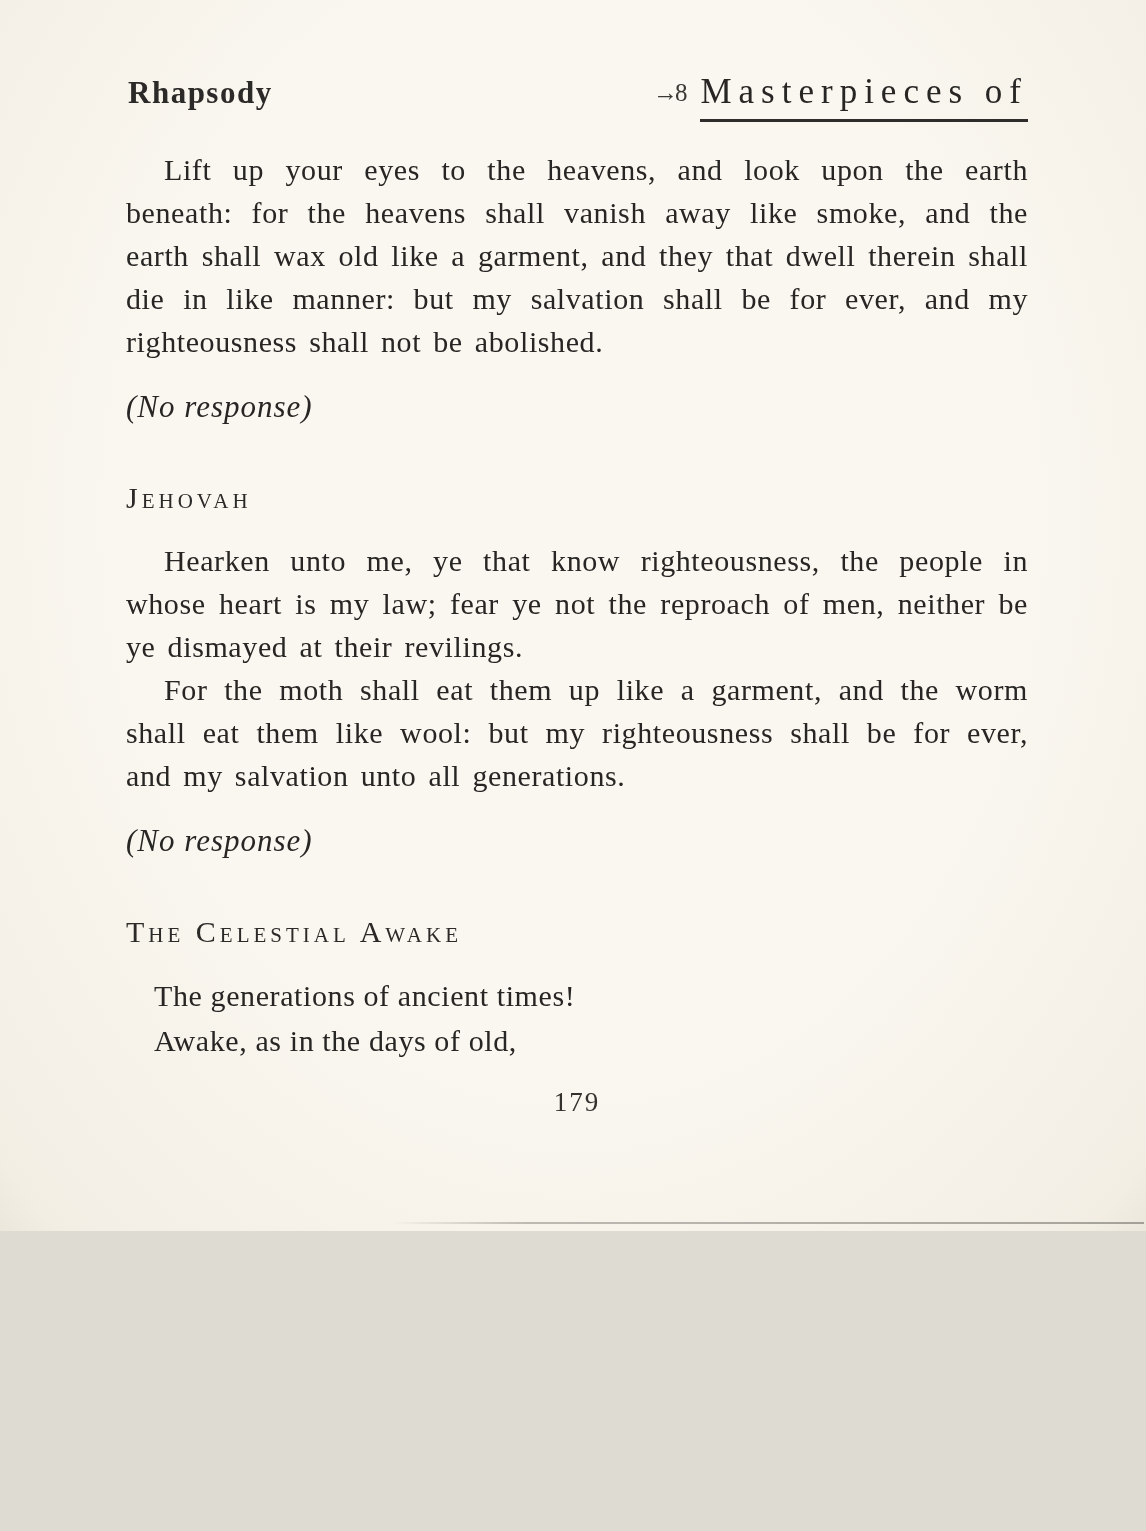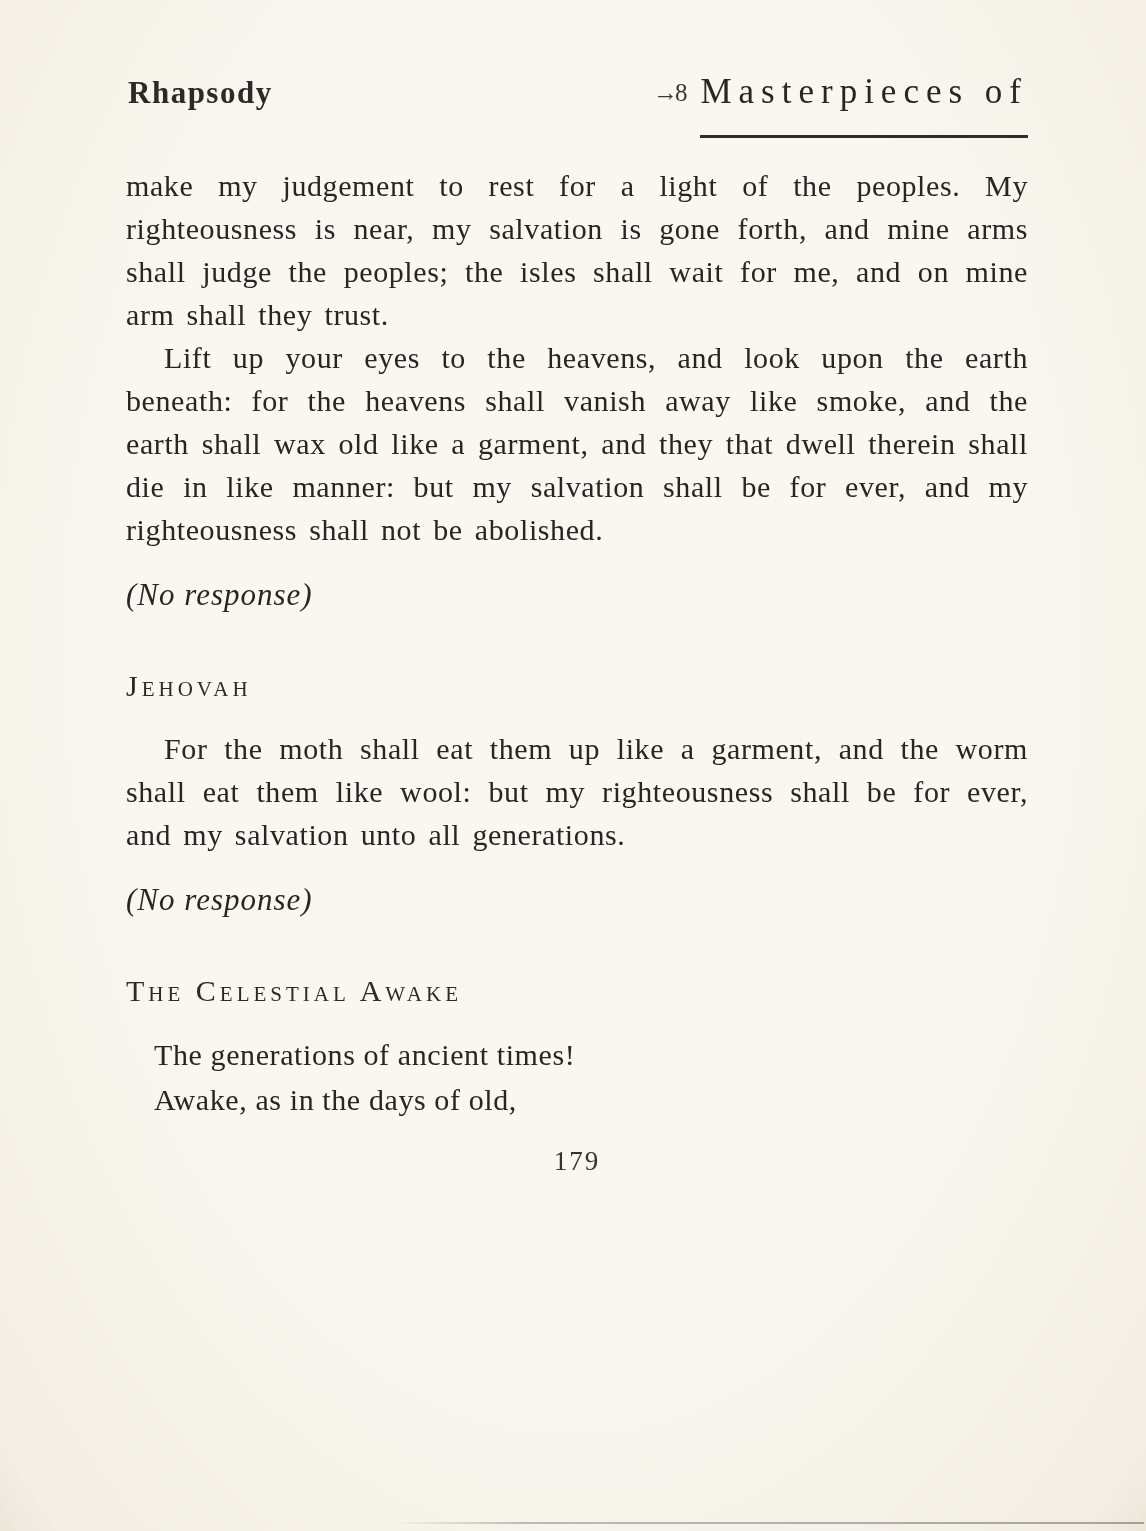--- a/index.html
+++ b/index.html
@@ -3,21 +3,21 @@
 <meta charset="utf-8">
 <style>
   html, body {
     margin: 0;
     padding: 0;
     background: #dedbd3;
   }
   .page {
     position: relative;
     width: 1146px;
-    height: 1531px;
+    height: 1231px;
     margin: 0 auto;
     box-sizing: border-box;
     background: radial-gradient(ellipse at 50% 42%, #faf7f0 55%, #f2eee4 95%, #ece7db 100%);
     font-family: "Liberation Serif", "DejaVu Serif", serif;
     color: #272624;
     overflow: hidden;
   }
   .header {
     display: flex;
     justify-content: space-between;
@@ -37,21 +37,21 @@
   }
   .ornament {
     font-size: 25px;
     letter-spacing: -3px;
     color: #3a3936;
     transform: translateY(-2px);
   }
   .head-right {
     font-size: 35px;
     letter-spacing: 7px;
-    padding-bottom: 23px;
+    padding-bottom: 7px;
     border-bottom: 3px solid #2e2d2b;
   }
   .body-text {
     padding: 26px 118px 0 126px;
   }
   .para {
     margin: 0;
     font-size: 30px;
     line-height: 43px;
     text-align: justify;
@@ -112,28 +112,28 @@
   <div class="header">
     <span class="head-left">Rhapsody</span>
     <span class="head-right-group">
       <span class="ornament">→8</span>
       <span class="head-right">Masterpieces of</span>
     </span>
   </div>
 
   <div class="body-text">
 
-    <p class="para">make my judgement to rest for a light of the peoples.  My righteousness is near, my salvation is gone forth, and mine arms shall judge the peoples; the isles shall wait for me, and on mine arm shall they trust.</p>
 
     <p class="para indent">Lift up your eyes to the heavens, and look upon the earth beneath: for the heavens shall vanish away like smoke, and the earth shall wax old like a garment, and they that dwell therein shall die in like manner: but my salvation shall be for ever, and my righteousness shall not be abolished.</p>
 
     <p class="stage-direction">(No response)</p>
 
     <h2 class="speaker-heading">Jehovah</h2>
 
+    <p class="para indent">Hearken unto me, ye that know righteousness, the people in whose heart is my law; fear ye not the reproach of men, neither be ye dismayed at their revilings.</p>
 
     <p class="para indent">For the moth shall eat them up like a garment, and the worm shall eat them like wool:  but my righteousness shall be for ever, and my salvation unto all generations.</p>
 
     <p class="stage-direction">(No response)</p>
 
     <h2 class="speaker-heading">The Celestial Awake</h2>
 
     <div class="verse">
       <p class="verse-line">The generations of ancient times!</p>
       <p class="verse-line">Awake, as in the days of old,</p>

